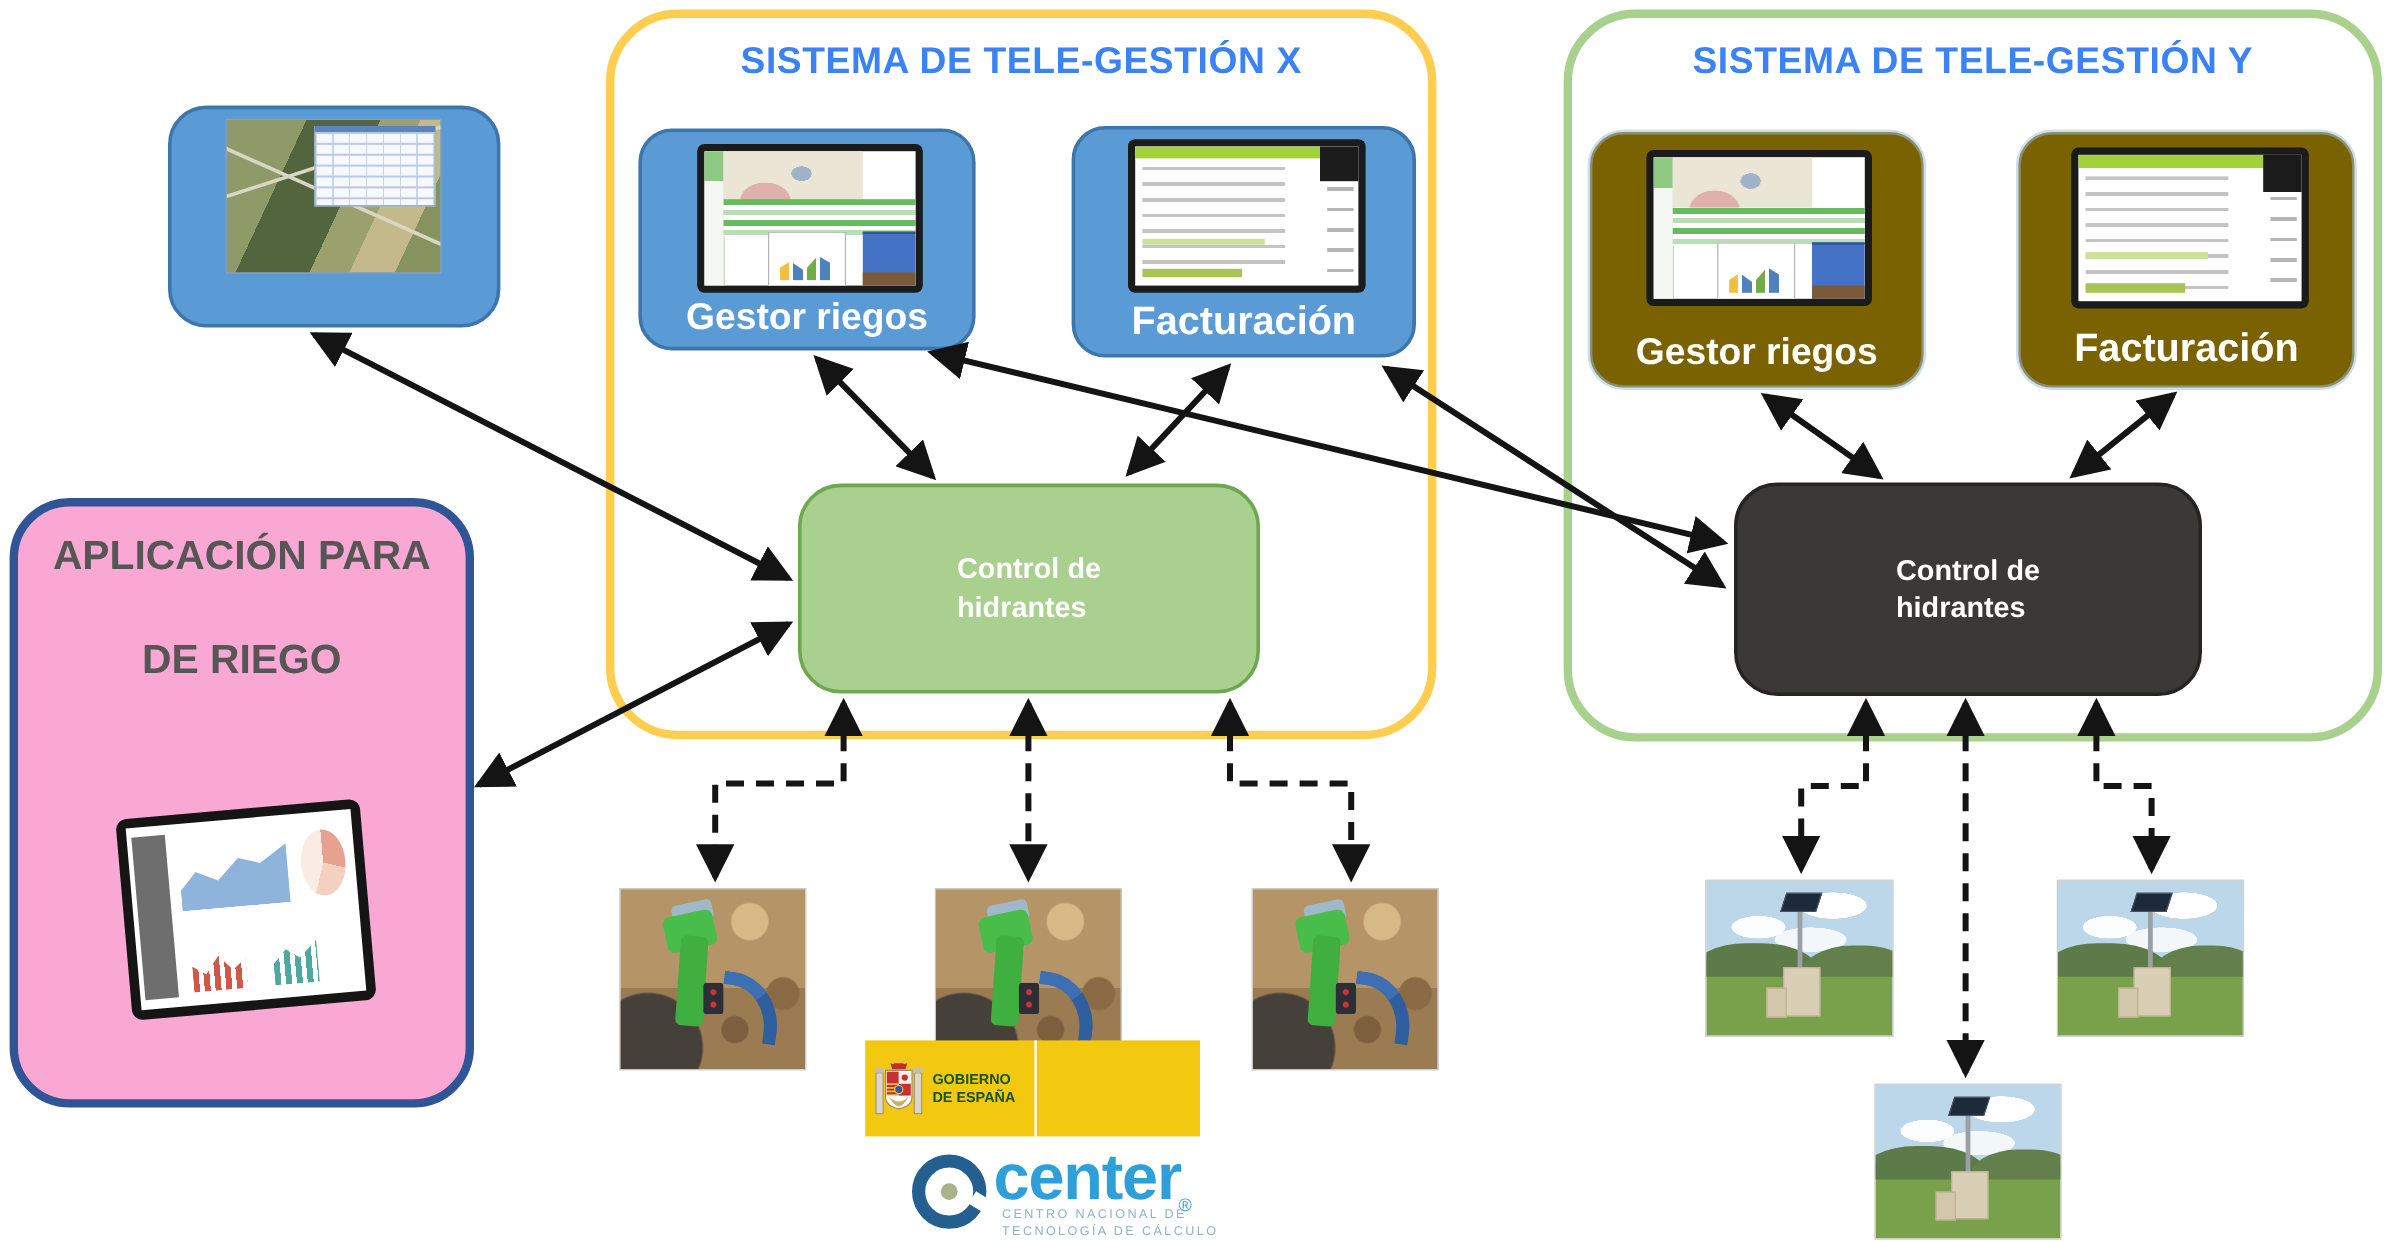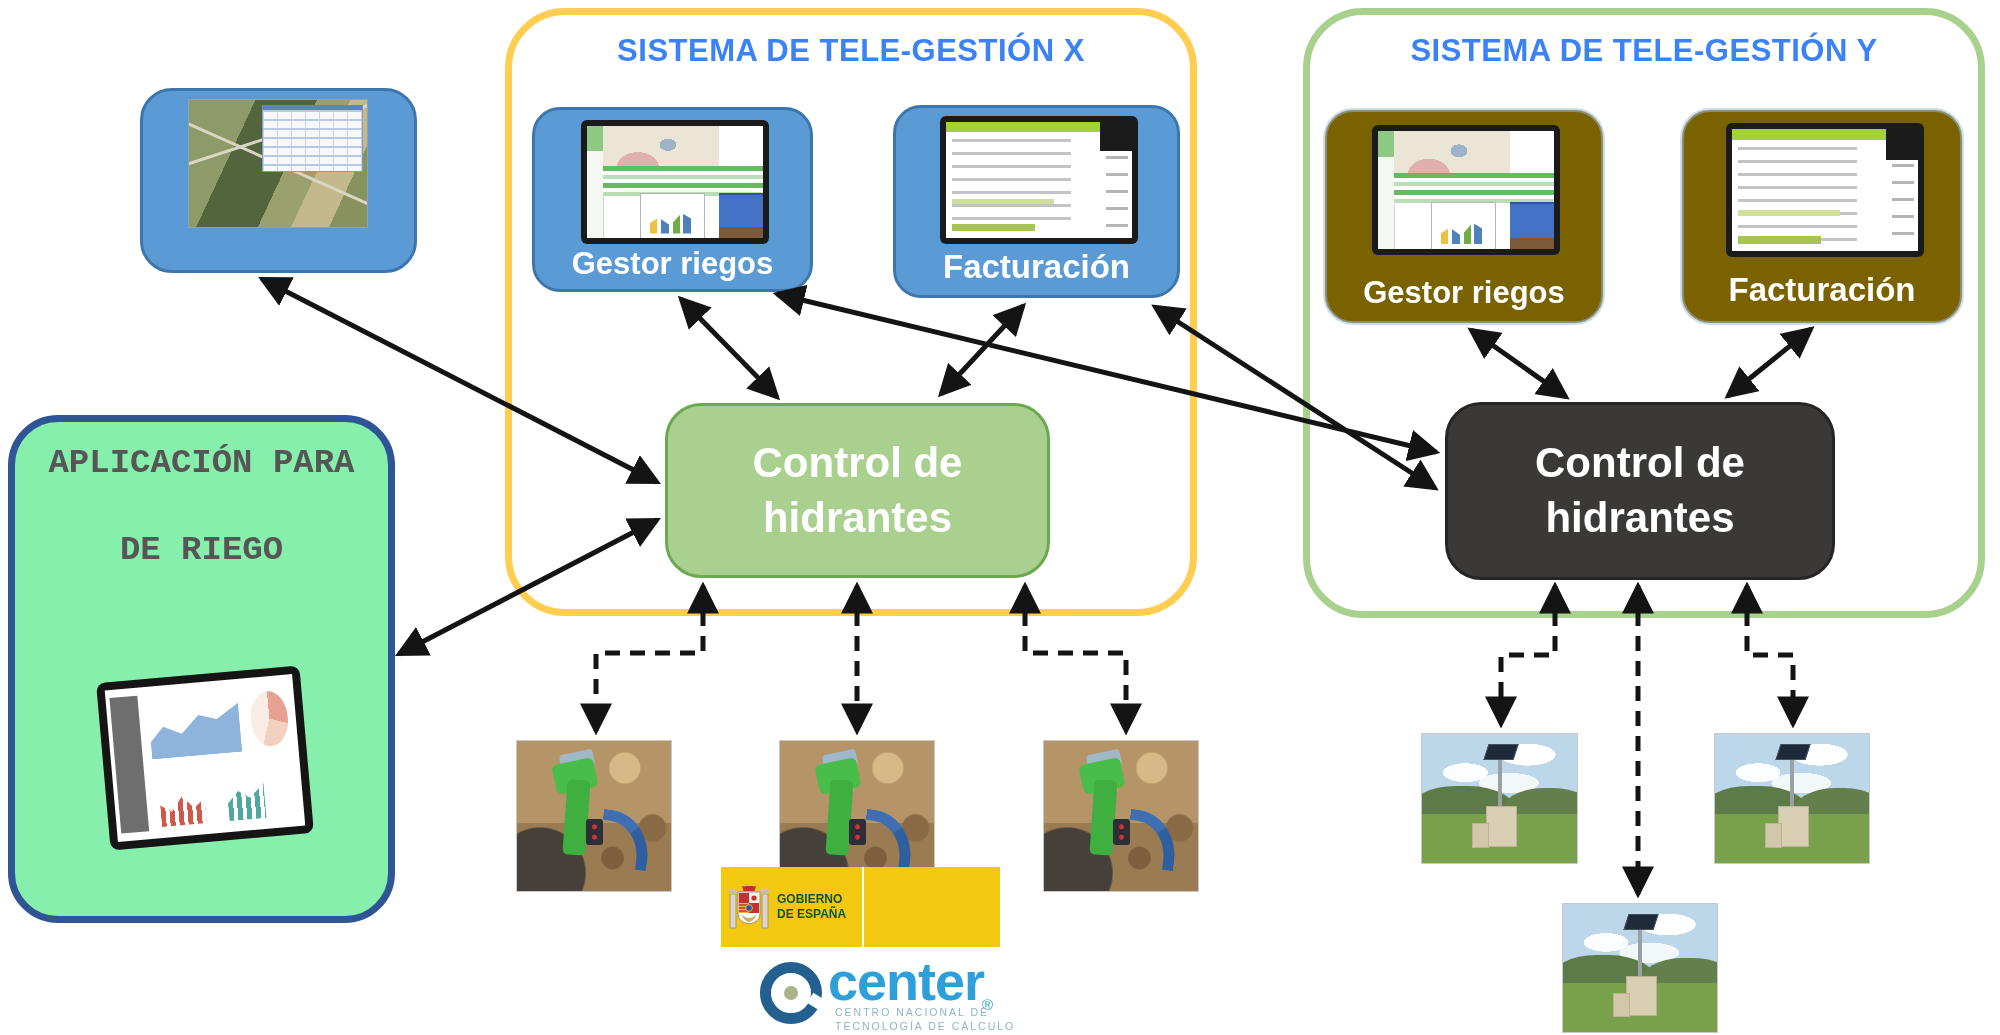--- a/index.html
+++ b/index.html
@@ -24,28 +24,28 @@
   .box-gis .lbl{bottom:8px;font-size:40px;}
 
   .box-gestor-x{left:532px;top:107px;width:281px;height:185px;}
   .box-fact-x{left:893px;top:105px;width:287px;height:193px;}
   .box-gestor-y{left:1325px;top:110px;width:278px;height:213px;}
   .box-fact-y{left:1682px;top:110px;width:280px;height:213px;}
   .lbl-gestor{bottom:7px;font-size:31px;}
   .lbl-fact{bottom:9px;font-size:33px;}
 
   .control{position:absolute;box-sizing:border-box;border-radius:36px;
-           display:flex;align-items:center;justify-content:center;text-align:center;
-           color:#fff;font-weight:bold;font-size:42px;line-height:1.3;}
+           display:flex;align-items:center;justify-content:center;text-align:left;
+           color:#fff;font-weight:bold;font-size:24px;line-height:1.3;}
   .control-x{left:665px;top:403px;width:385px;height:175px;background:#A9D08E;border:3px solid #6BA84F;}
   .control-y{left:1445px;top:402px;width:390px;height:178px;background:#3B3838;border:3px solid #262424;}
 
   
-  .box-app{left:8px;top:415px;width:387px;height:508px;background:#86efac;
-           border:7px solid #2F5597;border-radius:50px;box-sizing:border-box;font-family:Liberation Mono, monospace;}
+  .box-app{left:8px;top:415px;width:387px;height:508px;background:#f9a8d4;
+           border:7px solid #2F5597;border-radius:50px;box-sizing:border-box;}
   .app-title{position:absolute;top:20px;left:0;width:100%;text-align:center;
              font-size:34px;font-weight:bold;color:#565656;line-height:1.28;}
 
   
   .gis-img{position:absolute;left:45px;top:8px;width:178px;height:127px;overflow:hidden;
            border:1px solid #8fa0b5;
            background:linear-gradient(115deg,#8e9a67 0 28%,#53653d 28% 54%,#9aa06e 54% 68%,#c3b98b 68% 84%,#87935f 84%);}
   .gis-road{position:absolute;background:#d9d7c3;height:3px;width:150%;}
   .gis-road.r1{left:-20%;top:52%;transform:rotate(24deg);}
   .gis-road.r2{left:-30%;top:28%;transform:rotate(-18deg);}

